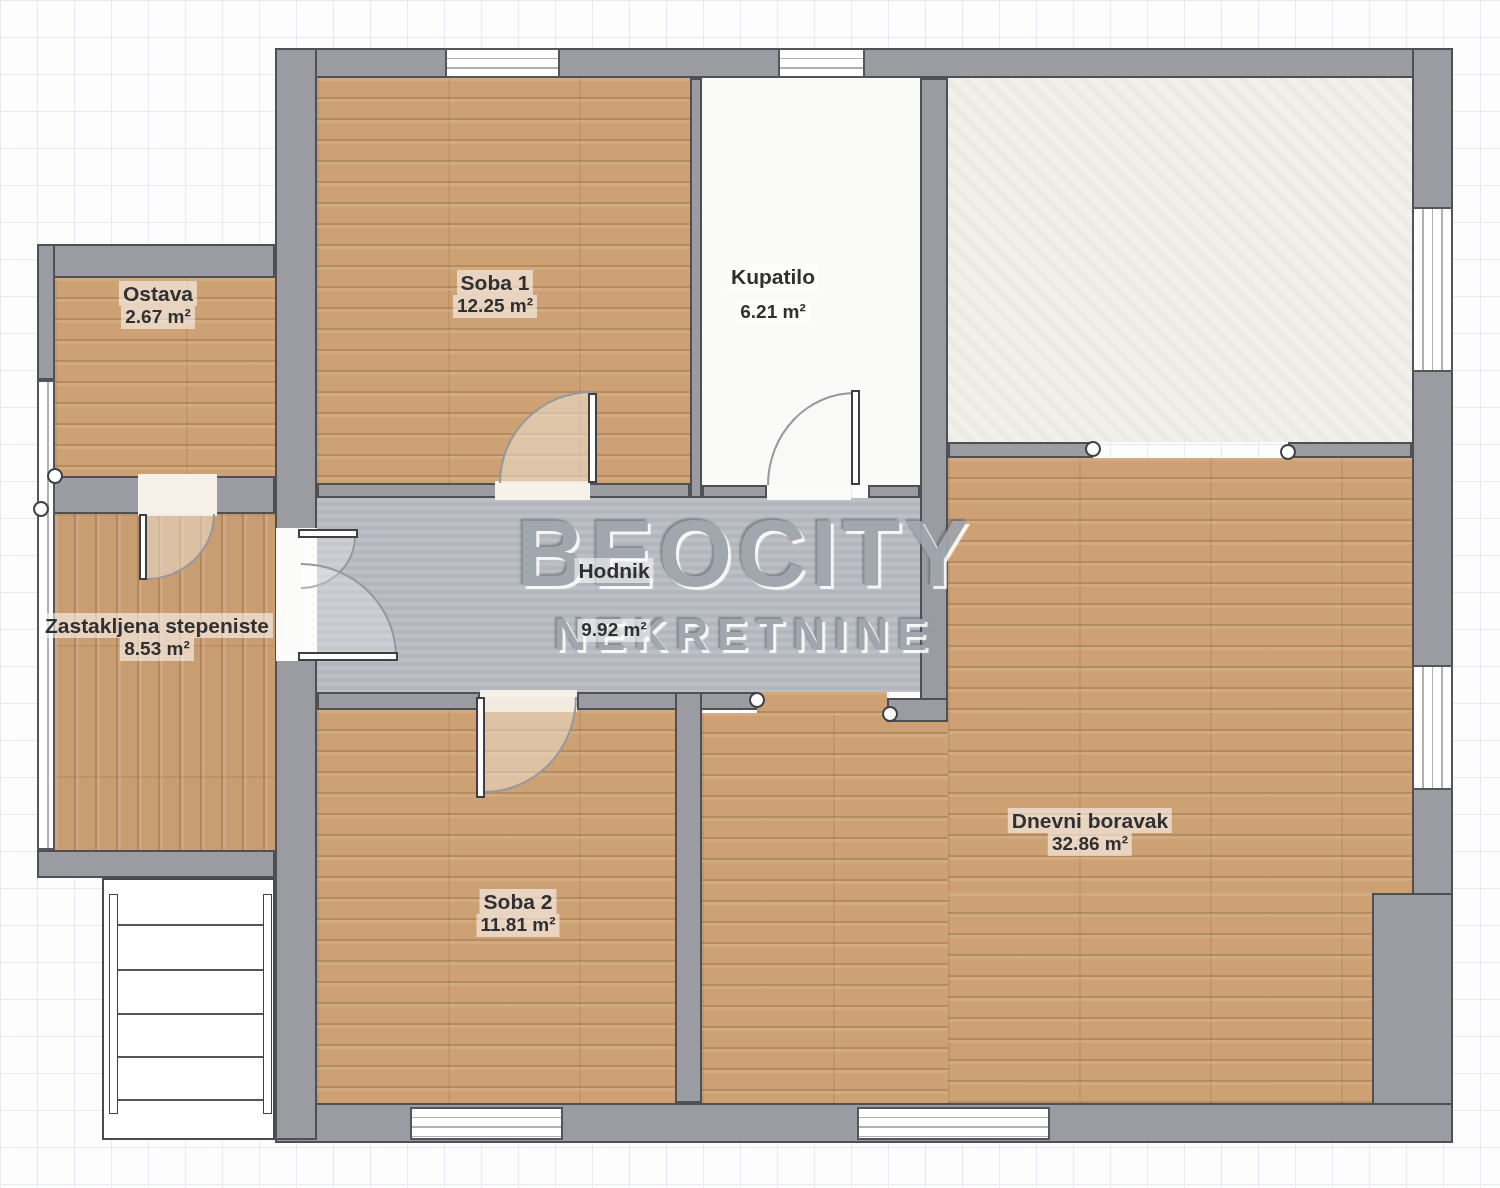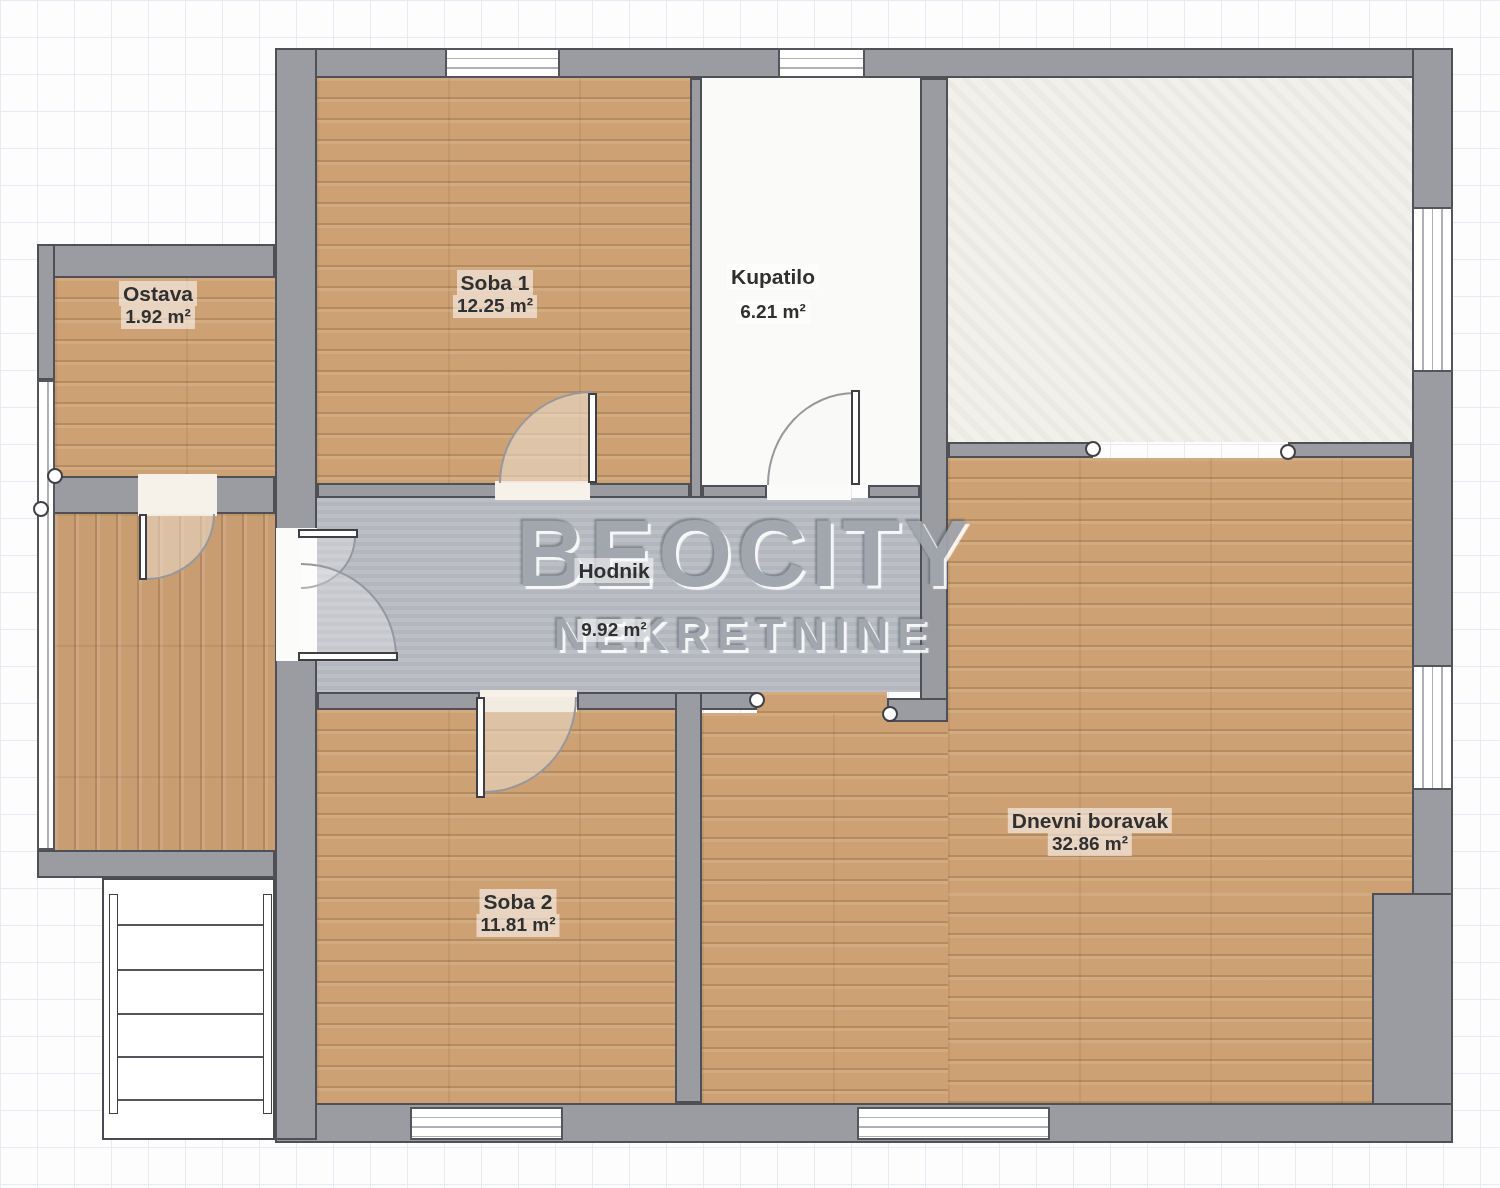--- a/index.html
+++ b/index.html
@@ -146,29 +146,33 @@
     <div class="abs tread" style="left:14px;top:133px;width:145px;"></div>
     <div class="abs tread" style="left:14px;top:176px;width:145px;"></div>
     <div class="abs tread" style="left:14px;top:219px;width:145px;"></div>
   </div>
 
   <div class="wm wm1">BEOCITY</div>
   <div class="wm wm2">NEKRETNINE</div>
 
   <div class="room-label" style="left:158px;top:305px;">
     <span class="rl-name">Ostava</span>
-    <span class="rl-area">1.92 m²</span>
+    <span class="rl-area">2.67 m²</span>
   </div>
   <div class="room-label" style="left:495px;top:294px;">
     <span class="rl-name">Soba 1</span>
     <span class="rl-area">12.25 m²</span>
   </div>
   <div class="room-label" style="left:773px;top:294px;gap:12px;">
     <span class="rl-name">Kupatilo</span>
     <span class="rl-area">6.21 m²</span>
+  </div>
+  <div class="room-label" style="left:157px;top:637px;">
+    <span class="rl-name">Zastakljena stepeniste</span>
+    <span class="rl-area">8.53 m²</span>
   </div>
   <div class="room-label" style="left:614px;top:600px;gap:36px;">
     <span class="rl-name">Hodnik</span>
     <span class="rl-area">9.92 m²</span>
   </div>
   <div class="room-label" style="left:490px;top:913px;margin-left:28px;">
     <span class="rl-name">Soba 2</span>
     <span class="rl-area">11.81 m²</span>
   </div>
   <div class="room-label" style="left:1090px;top:832px;">

